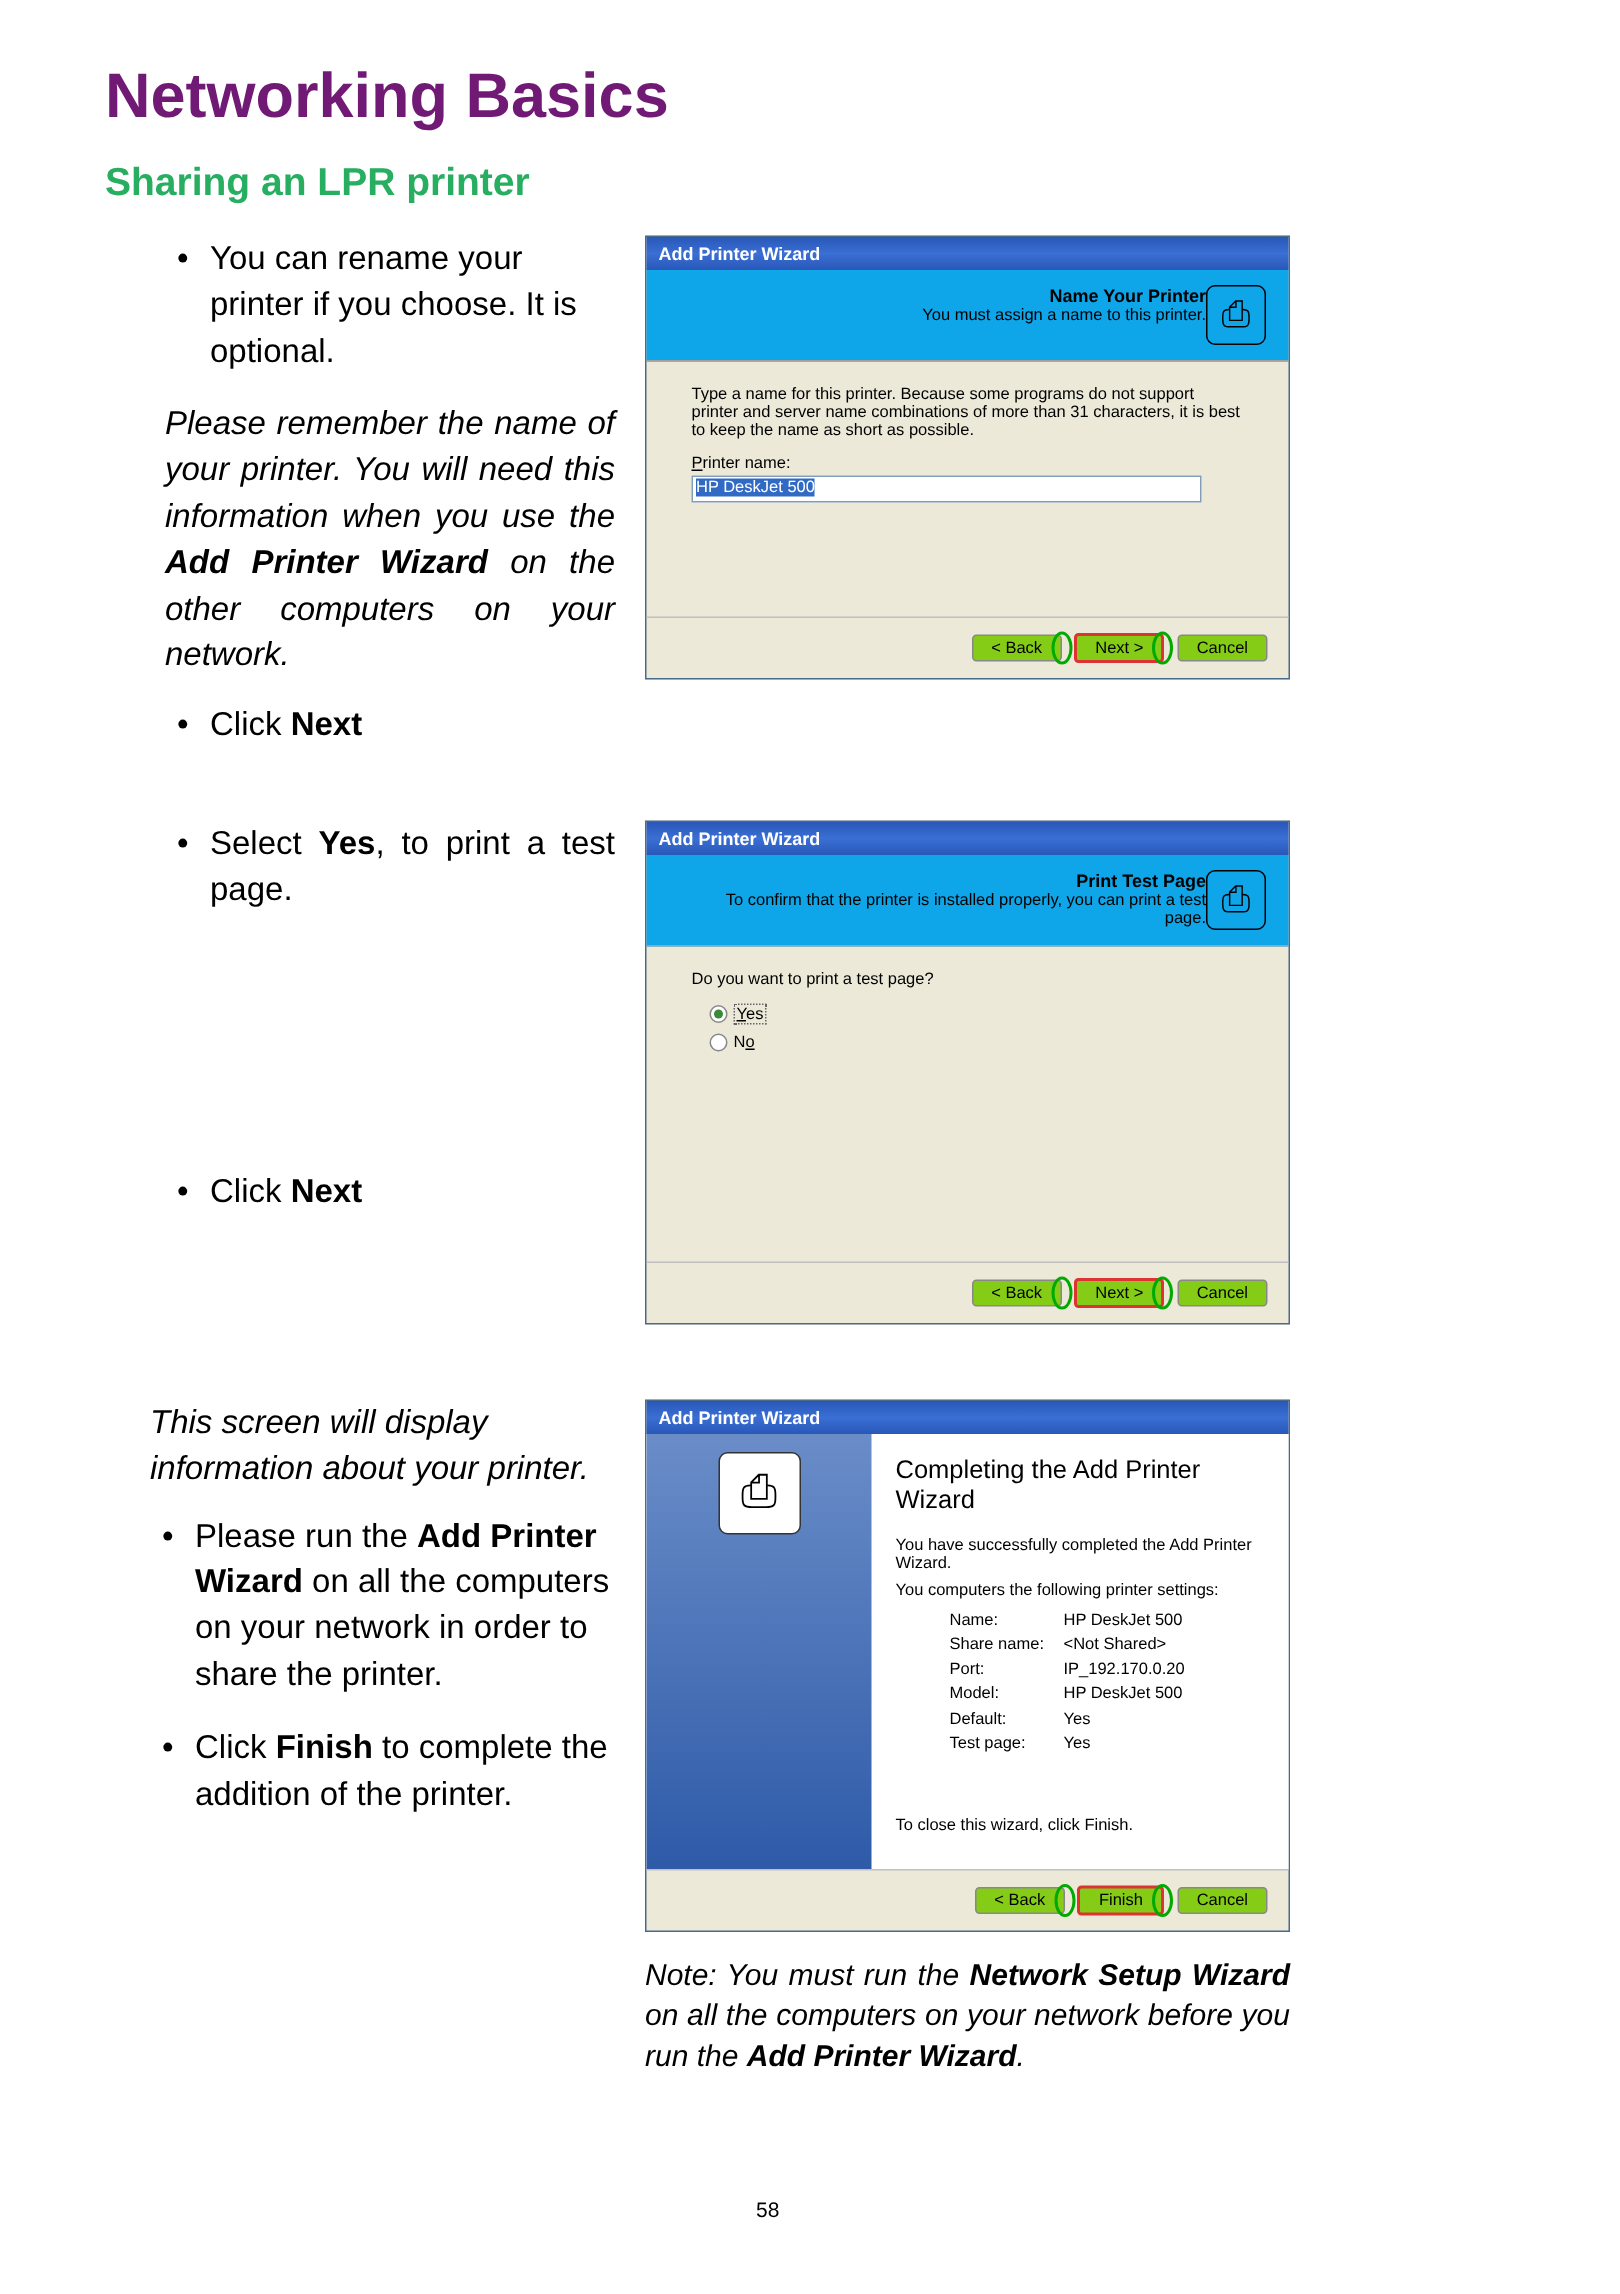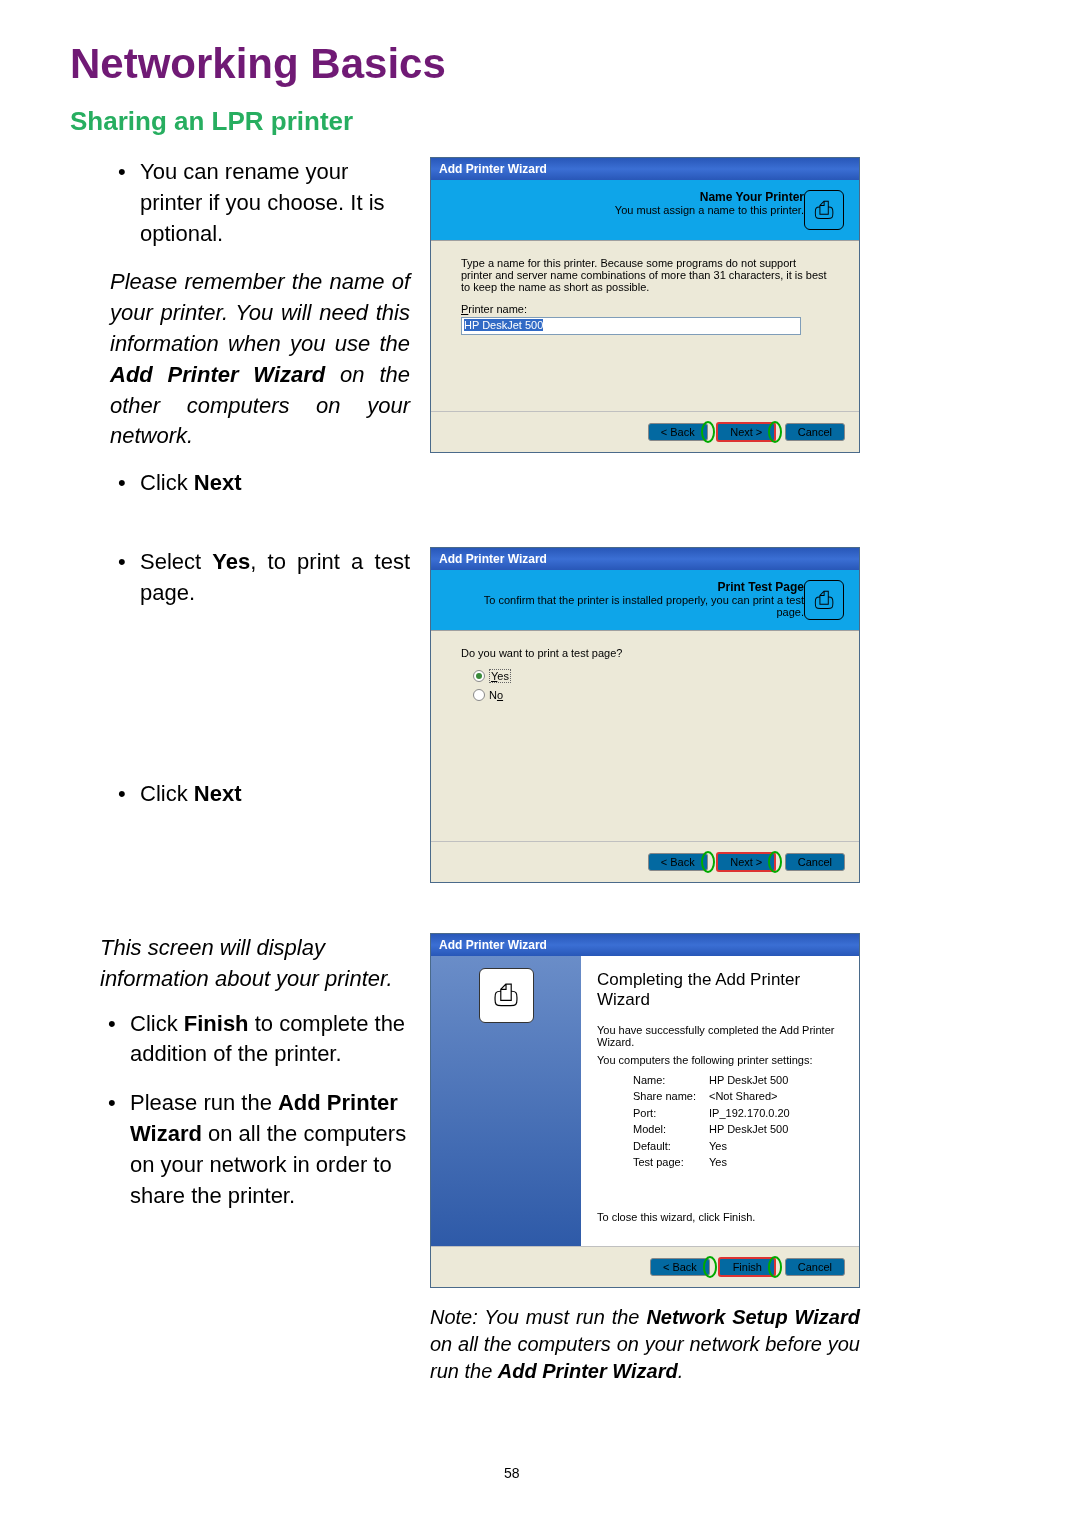--- a/index.html
+++ b/index.html
@@ -170,21 +170,21 @@
     }
     .wizard-footer {
       padding: 10px 14px;
       text-align: right;
       border-top: 1px solid #c0c0c0;
     }
     .wizard-btn {
       display: inline-block;
       border: 1px solid #888;
       border-radius: 3px;
-      background: #0369a1;
+      background: #84cc16;
       font-size: 11px;
       padding: 2px 12px;
       margin-left: 4px;
       min-width: 58px;
       text-align: center;
       position: relative;
     }
     .btn-highlight {
       border: 2px solid #d33;
     }
@@ -364,24 +364,24 @@
         </div>
       </div>
     </div>
   </div>
 
   <div class="section" style="margin-top:40px;">
     <div class="left-col" style="padding-left:30px;">
       <div class="italic-text" style="text-align:left;margin-bottom:14px;">This screen will display information about your printer.</div>
       <ul class="bullet-list" style="padding-left:30px;">
         <li>
-          <span>Click </span><span class="bold">Finish</span><span> to complete the addition of the printer.</span>
+          <span>Please run the </span><span class="bold">Add Printer Wizard</span><span> on all the computers on your network in order to share the printer.</span>
         </li>
         <li>
-          <span>Please run the </span><span class="bold">Add Printer Wizard</span><span> on all the computers on your network in order to share the printer.</span>
+          <span>Click </span><span class="bold">Finish</span><span> to complete the addition of the printer.</span>
         </li>
       </ul>
     </div>
     <div class="right-col">
 
       <div class="wizard">
         <div class="wizard-titlebar">Add Printer Wizard</div>
         <div class="wizard-complete-body">
           <div class="complete-left">
             <div class="complete-left-icon">⎙</div>

